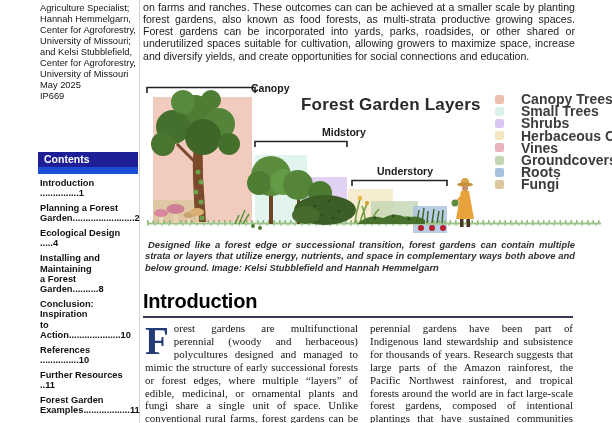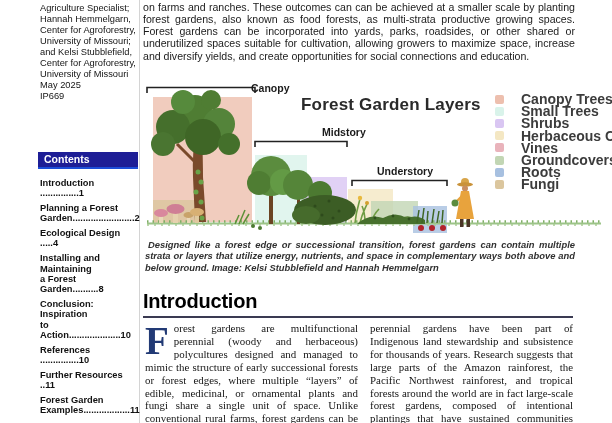--- a/index.html
+++ b/index.html
@@ -3,21 +3,21 @@
 <meta charset="utf-8">
 <style>
   html,body{margin:0;padding:0;background:#fff;}
   .page{position:relative;width:612px;height:423px;background:#fff;overflow:hidden;
         font-family:"Liberation Sans",sans-serif;color:#1c1c1c;}
   .divider{position:absolute;left:139px;top:0;width:1px;height:423px;background:#d4d4d4;}
 
   
   .credits{position:absolute;left:40px;top:3px;width:100px;font-size:9.3px;line-height:11px;color:#141414;}
   .contents-box{position:absolute;left:38px;top:152px;width:100px;height:15px;
-                background:var(--accent-navy,#1e1e96);border-bottom:2px solid #1d4ed8;}
+                background:var(--accent-navy,#1e1e96);border-bottom:7px solid #1d4ed8;}
   .contents-box span{display:block;color:#fff;font-weight:bold;font-size:10.5px;line-height:15px;padding-left:6px;}
   .toc{position:absolute;left:40px;top:178px;width:98px;font-size:9.3px;font-weight:bold;color:#111;}
   .toc-item{margin-bottom:4.5px;line-height:10.3px;cursor:pointer;}
 
   
   .lead{position:absolute;left:143px;top:1px;width:432px;margin:0;font-size:10.6px;
         line-height:12.15px;text-align:justify;color:#1b1b1b;}
 
   .figure{position:absolute;left:143px;top:82px;width:464px;height:155px;}
   .figure svg{position:absolute;left:0;top:0;}

